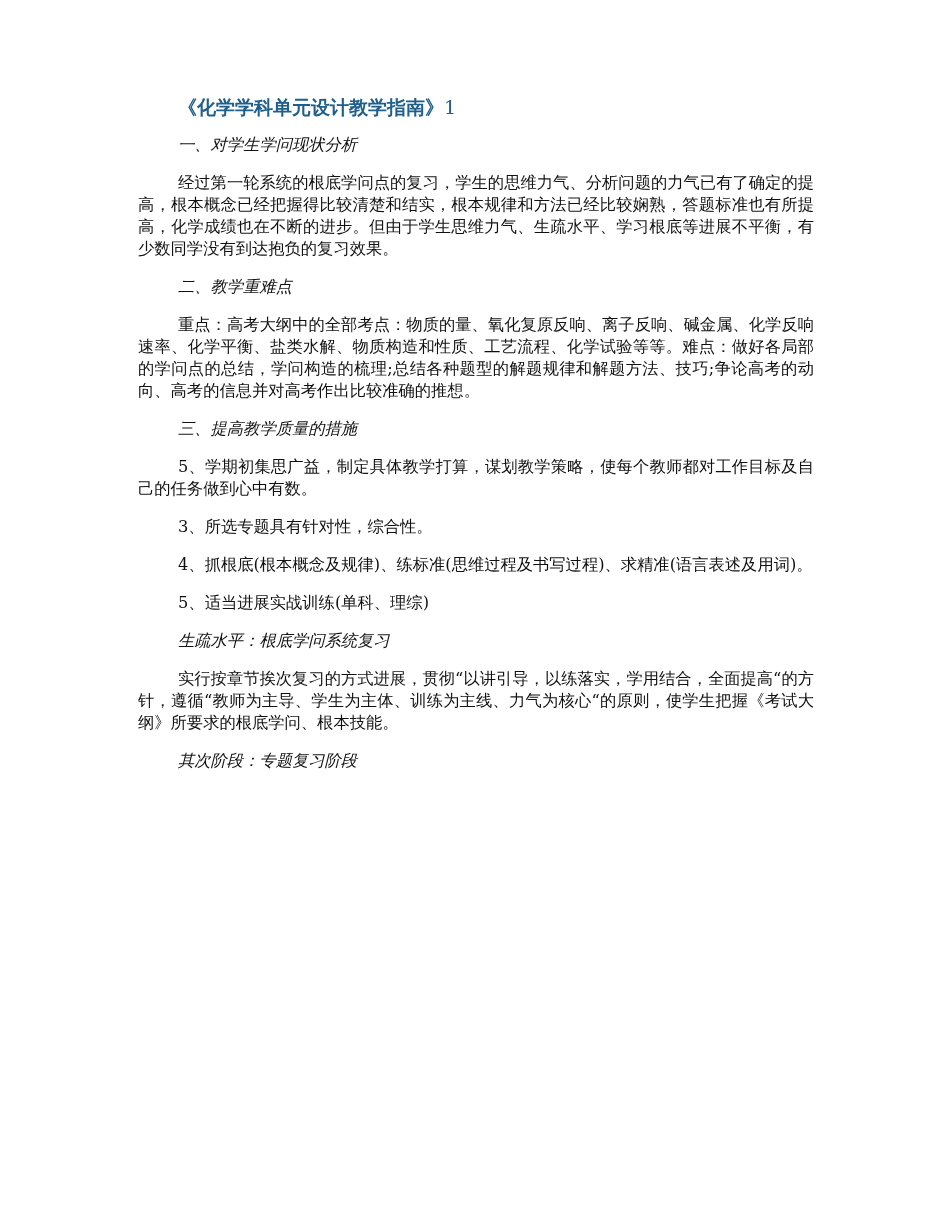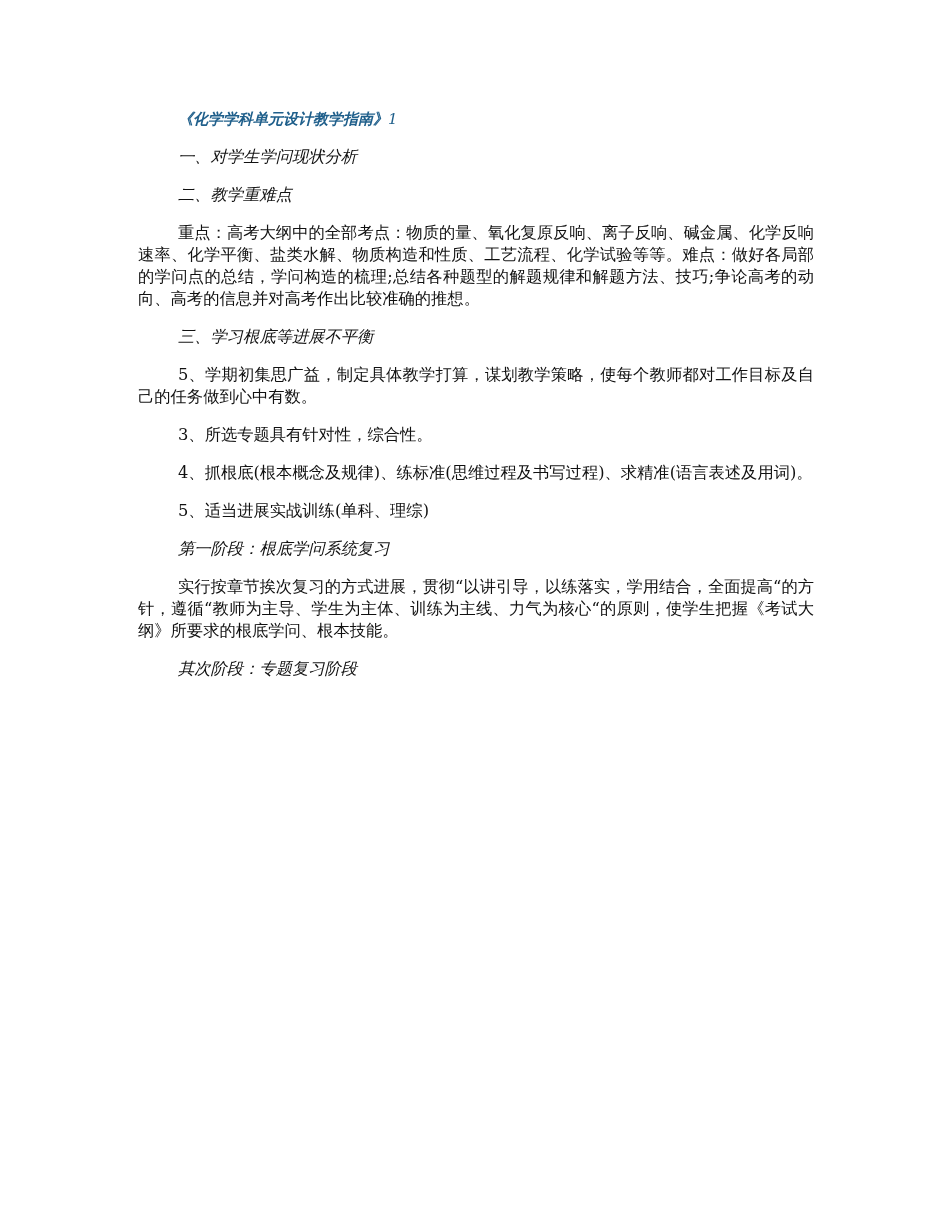--- a/index.html
+++ b/index.html
@@ -4,41 +4,42 @@
   <style>
     html, body { margin: 0; padding: 0; background: #ffffff; }
     body { width: 950px; height: 1229px; position: relative; overflow: hidden; }
     .page {
       position: absolute; left: 138px; top: 96px; width: 676px;
       font-family: "DejaVu Serif", "Liberation Serif", serif;
       color: #111111; font-size: 16.3px; line-height: 22px;
       text-align: justify; text-justify: inter-character;
     }
     .title {
-      margin: 12px 0 16px 0; padding-left: 40px;
+      margin: 0 0 16px 0; padding-left: 40px;
       font-family: "DejaVu Sans", "Liberation Sans", sans-serif;
-      font-weight: bold; font-size: 15px; color: #1f5f8b; line-height: 22px; font-style: italic;
+      font-weight: bold; font-size: 19px; color: #1f5f8b; line-height: 22px;
     }
     .title .num { font-family: "DejaVu Serif", serif; font-weight: normal; }
     .p { margin: 0 0 16px 0; text-indent: 40px; }
     .h { margin: 0 0 16px 0; text-indent: 40px; font-style: italic; }
   </style>
 </head>
 <body>
 
 <div class="page">
   <div class="title"><span>《化学学科单元设计教学指南》</span><span class="num">1</span></div>
 
   <div class="h">一、对学生学问现状分析</div>
+  <div class="p">经过第一轮系统的根底学问点的复习，学生的思维力气、分析问题的力气已有了确定的提高，根本概念已经把握得比较清楚和结实，根本规律和方法已经比较娴熟，答题标准也有所提高，化学成绩也在不断的进步。但由于学生思维力气、生疏水平、学习根底等进展不平衡，有少数同学没有到达抱负的复习效果。</div>
 
   <div class="h">二、教学重难点</div>
   <div class="p">重点：高考大纲中的全部考点：物质的量、氧化复原反响、离子反响、碱金属、化学反响速率、化学平衡、盐类水解、物质构造和性质、工艺流程、化学试验等等。难点：做好各局部的学问点的总结，学问构造的梳理;总结各种题型的解题规律和解题方法、技巧;争论高考的动向、高考的信息并对高考作出比较准确的推想。</div>
 
-  <div class="h">三、学习根底等进展不平衡</div>
+  <div class="h">三、提高教学质量的措施</div>
   <div class="p">5、学期初集思广益，制定具体教学打算，谋划教学策略，使每个教师都对工作目标及自己的任务做到心中有数。</div>
   <div class="p">3、所选专题具有针对性，综合性。</div>
   <div class="p">4、抓根底(根本概念及规律)、练标准(思维过程及书写过程)、求精准(语言表述及用词)。</div>
   <div class="p">5、适当进展实战训练(单科、理综)</div>
 
-  <div class="h">第一阶段：根底学问系统复习</div>
+  <div class="h">生疏水平：根底学问系统复习</div>
   <div class="p">实行按章节挨次复习的方式进展，贯彻“以讲引导，以练落实，学用结合，全面提高“的方针，遵循“教师为主导、学生为主体、训练为主线、力气为核心“的原则，使学生把握《考试大纲》所要求的根底学问、根本技能。</div>
   <div class="h">其次阶段：专题复习阶段</div>
 </div>
 
 </body></html>

